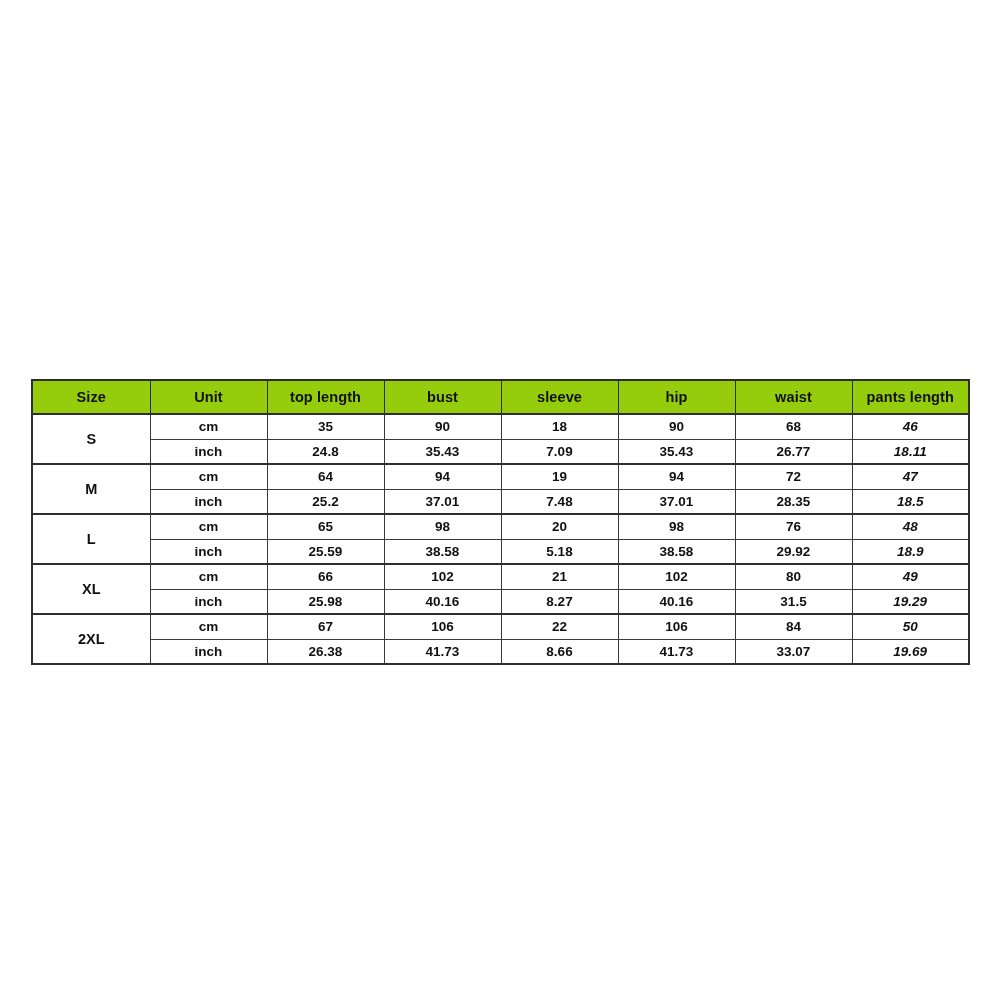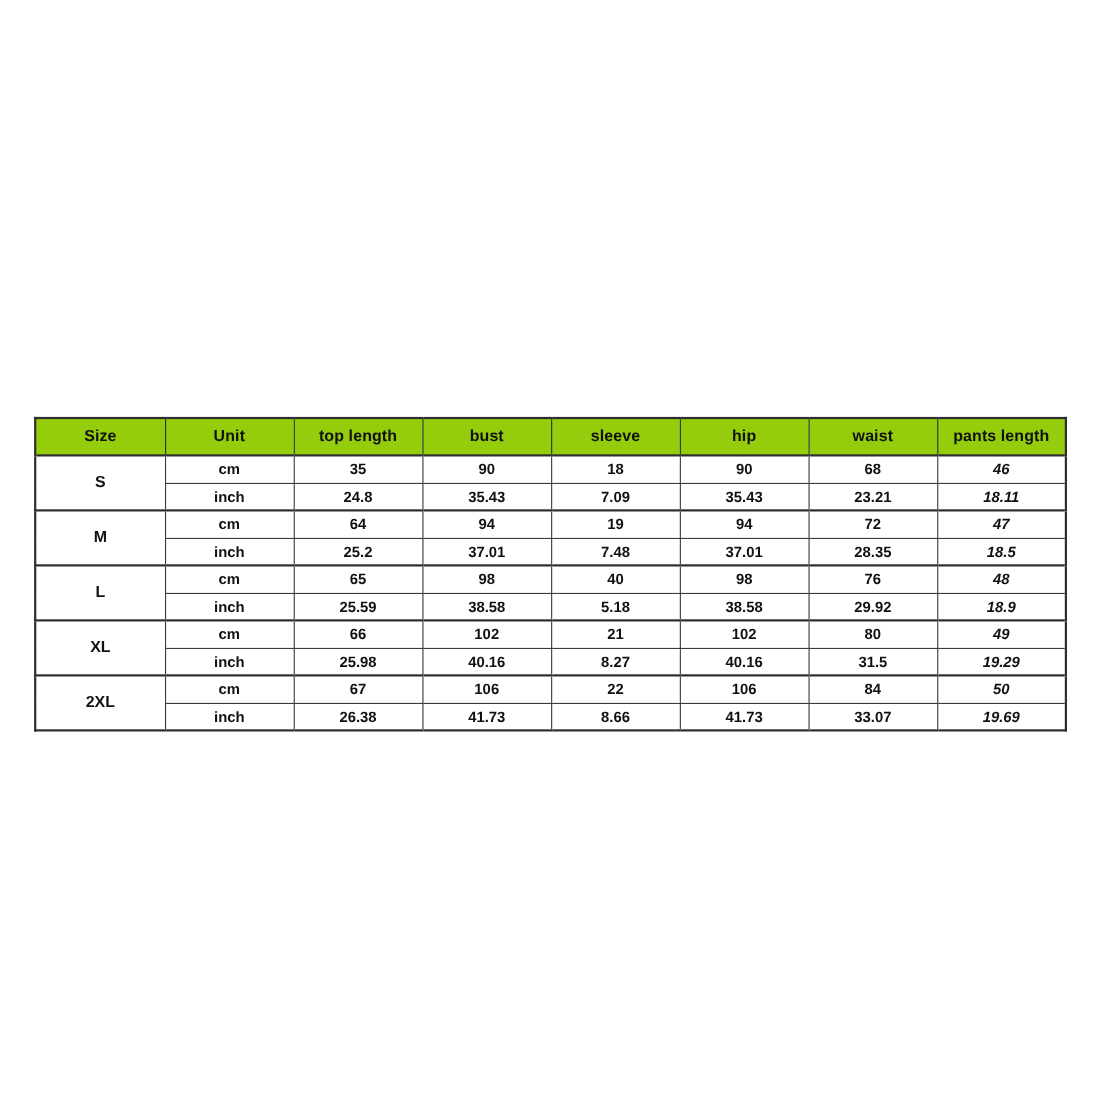--- a/index.html
+++ b/index.html
@@ -130,21 +130,21 @@
           <td>90</td>
           <td>68</td>
           <td class="last-col">46</td>
         </tr>
         <tr>
           <td>inch</td>
           <td>24.8</td>
           <td>35.43</td>
           <td>7.09</td>
           <td>35.43</td>
-          <td>23.21</td>
+          <td>26.77</td>
           <td class="last-col">18.11</td>
         </tr>
 
         <tr class="group-start">
           <td class="size-cell" rowspan="2">M</td>
           <td>cm</td>
           <td>64</td>
           <td>94</td>
           <td>19</td>
           <td>94</td>
@@ -159,21 +159,21 @@
           <td>37.01</td>
           <td>28.35</td>
           <td class="last-col">18.5</td>
         </tr>
 
         <tr class="group-start">
           <td class="size-cell" rowspan="2">L</td>
           <td>cm</td>
           <td>65</td>
           <td>98</td>
-          <td>40</td>
+          <td>20</td>
           <td>98</td>
           <td>76</td>
           <td class="last-col">48</td>
         </tr>
         <tr>
           <td>inch</td>
           <td>25.59</td>
           <td>38.58</td>
           <td>5.18</td>
           <td>38.58</td>

